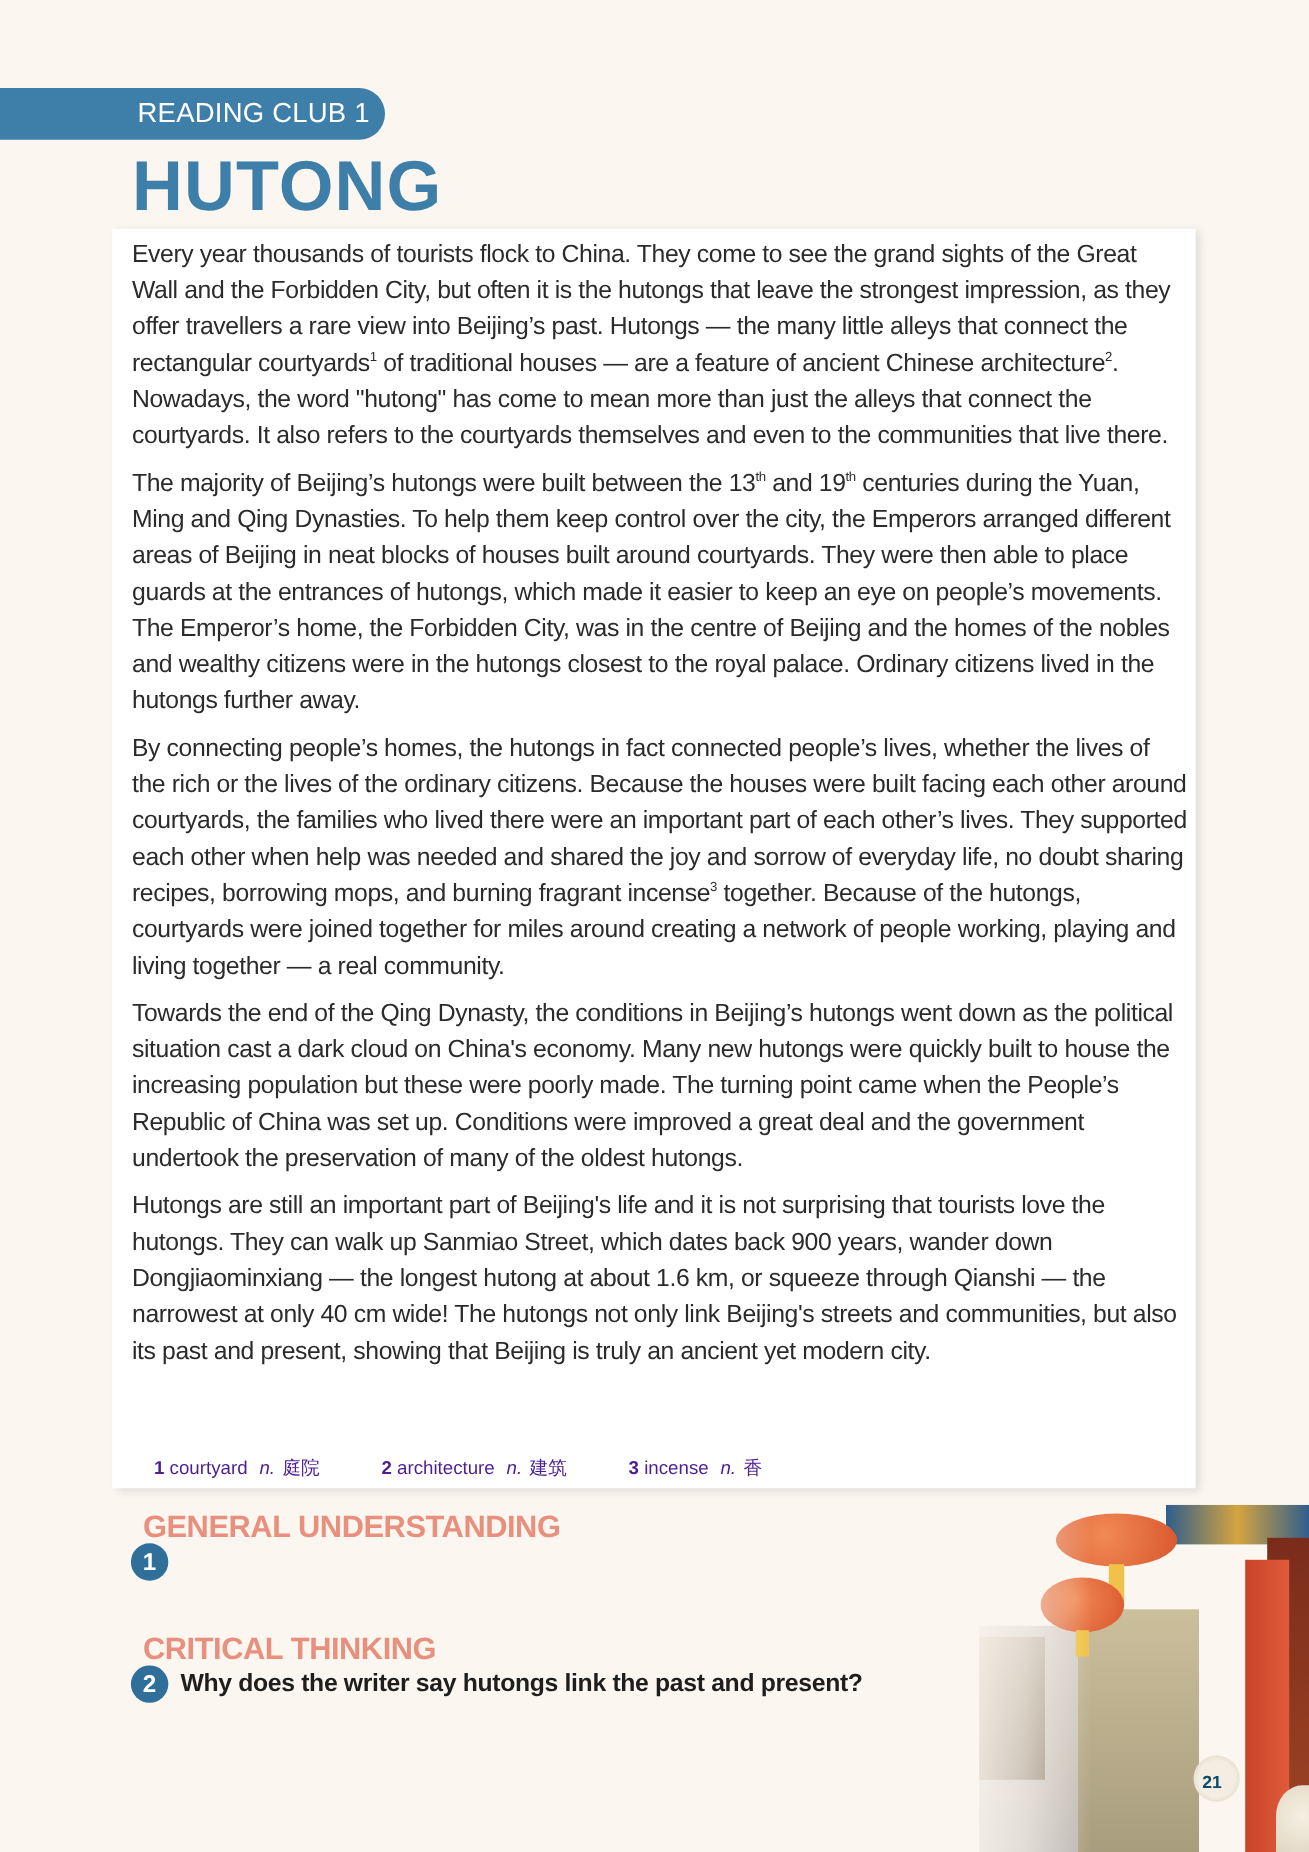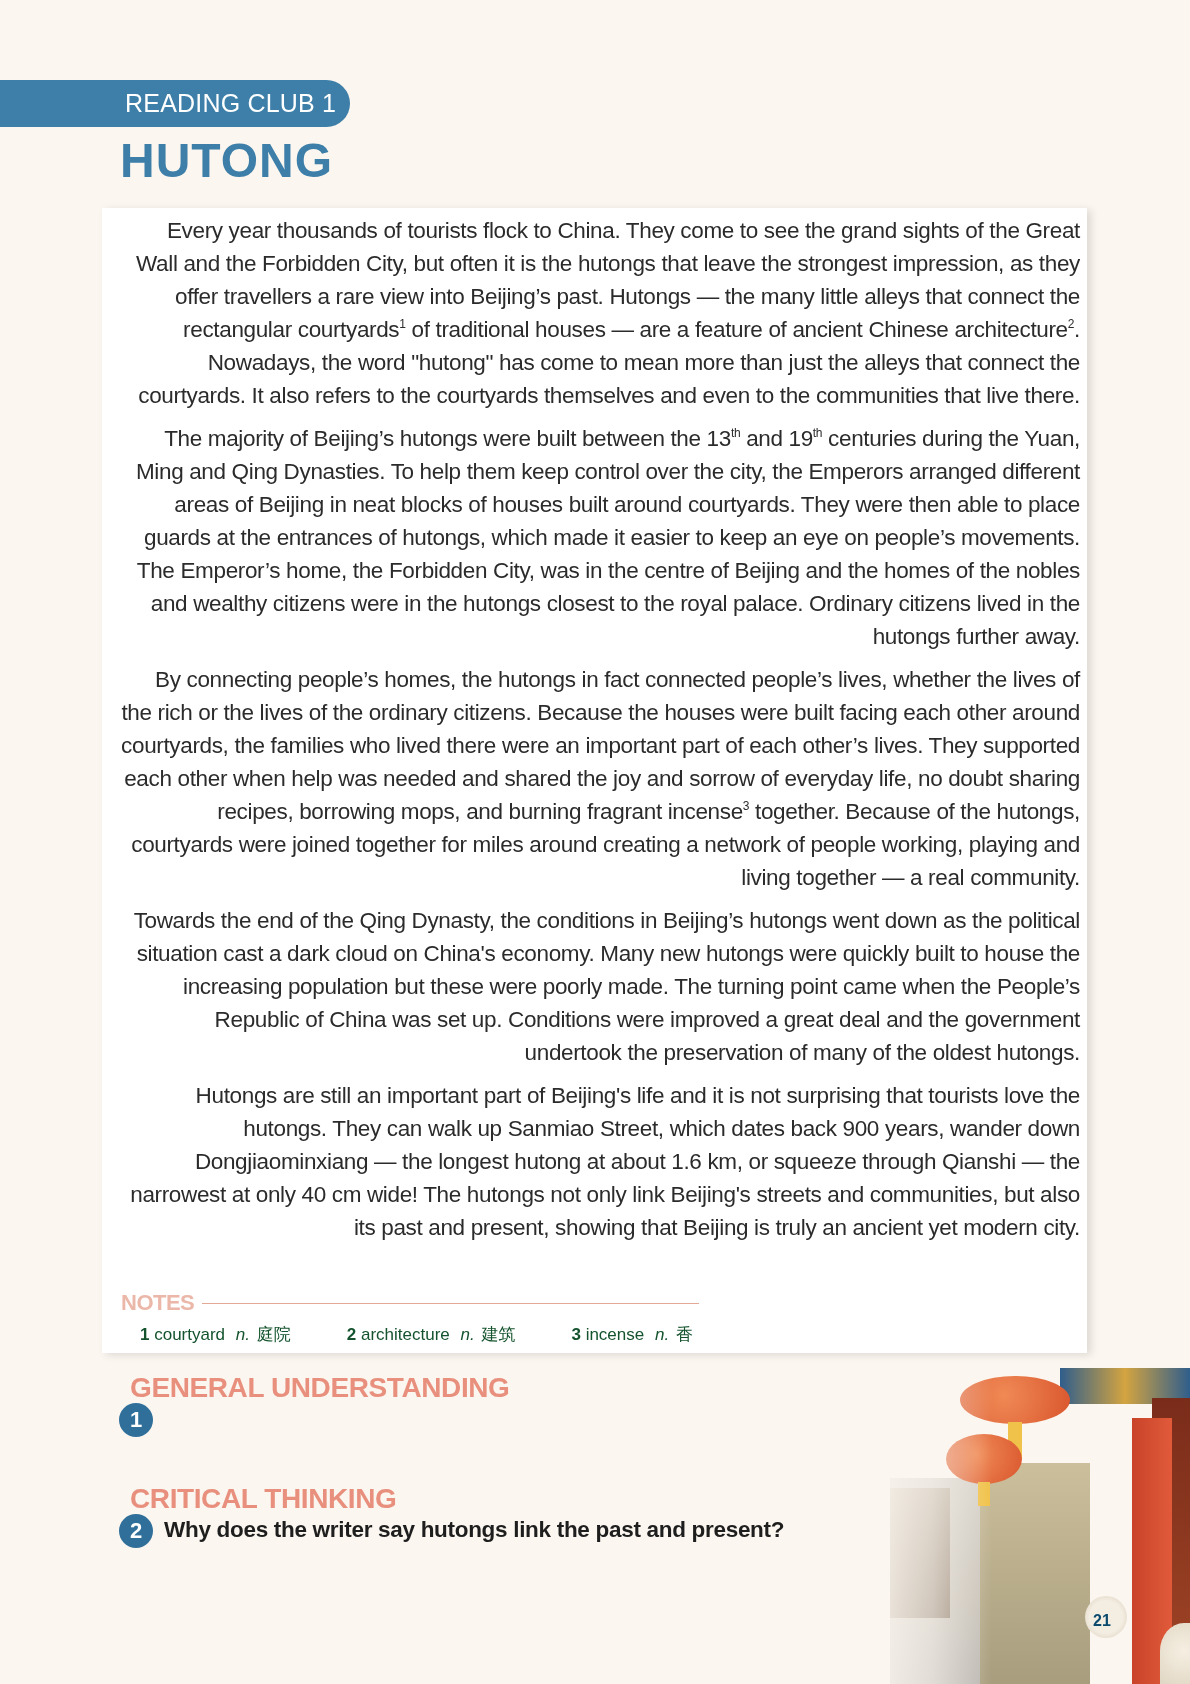--- a/index.html
+++ b/index.html
@@ -24,56 +24,56 @@
   .banner-label {
     margin-left: 125px;
     color: #ffffff;
     font-size: 25px;
     letter-spacing: 0.2px;
     font-family: "Liberation Sans Narrow", "Liberation Sans", sans-serif;
   }
 
   .title {
     position: absolute; left: 120px; top: 137px;
-    font-size: 48px; font-weight: bold;
+    font-size: 64px; font-weight: bold;
     color: #3d7fa8;
     letter-spacing: 1px;
     line-height: 1;
   }
 
   
   .card {
     position: absolute; left: 102px; top: 208px;
     width: 985px; height: 1145px;
     background: #ffffff;
     box-shadow: 4px 2px 8px rgba(0,0,0,0.12);
   }
   .article {
     position: absolute; left: 120px; top: 214px;
     width: 960px;
     font-size: 22.5px; line-height: 33px;
     color: #2b2b2b;
     letter-spacing: -0.35px;
   }
-  .article p { margin-bottom: 10px; text-align: right; }
+  .article p { margin-bottom: 10px; }
   .article sup { font-size: 12px; line-height: 0; vertical-align: 9px; }
 
   
   .notes-header {
     position: absolute; left: 121px; top: 1290px;
     display: flex; align-items: center; width: 578px;
   }
   .notes-label {
     color: #ebb7a9; font-weight: bold; font-size: 22px;
     letter-spacing: -0.5px;
   }
   .notes-rule { flex: 1; height: 1px; background: #e3a996; margin-left: 8px; }
   .notes-list {
     position: absolute; left: 140px; top: 1323px;
-    display: flex; font-size: 17px; color: #14532d;
+    display: flex; font-size: 17px; color: #4c1d95;
   }
   .note-item { margin-right: 56px; white-space: nowrap; }
   .note-num { font-weight: bold; }
   .note-pos { font-style: italic; margin: 0 2px 0 6px; }
 
   
   .q-heading {
     position: absolute; left: 130px;
     color: #e8907d; font-weight: bold; font-size: 28px;
     letter-spacing: -0.4px;
@@ -176,24 +176,20 @@
       <span>By connecting people’s homes, the hutongs in fact connected people’s lives, whether the lives of the rich or the lives of the ordinary citizens. Because the houses were built facing each other around courtyards, the families who lived there were an important part of each other’s lives. They supported each other when help was needed and shared the joy and sorrow of everyday life, no doubt sharing recipes, borrowing mops, and burning fragrant incense</span><sup>3</sup><span> together. Because of the hutongs, courtyards were joined together for miles around creating a network of people working, playing and living together — a real community.</span>
     </p>
     <p>
       <span>Towards the end of the Qing Dynasty, the conditions in Beijing’s hutongs went down as the political situation cast a dark cloud on China's economy. Many new hutongs were quickly built to house the increasing population but these were poorly made. The turning point came when the People’s Republic of China was set up. Conditions were improved a great deal and the government undertook the preservation of many of the oldest hutongs.</span>
     </p>
     <p>
       <span>Hutongs are still an important part of Beijing's life and it is not surprising that tourists love the hutongs. They can walk up Sanmiao Street, which dates back 900 years, wander down Dongjiaominxiang — the longest hutong at about 1.6 km, or squeeze through Qianshi — the narrowest at only 40 cm wide! The hutongs not only link Beijing's streets and communities, but also its past and present, showing that Beijing is truly an ancient yet modern city.</span>
     </p>
   </div>
 
-  <div class="notes-header">
-    <span class="notes-label">NOTES</span>
-    <span class="notes-rule"></span>
-  </div>
   <div class="notes-list">
     <span class="note-item">
       <span class="note-num">1</span>
       <span>courtyard</span>
       <span class="note-pos">n.</span>
       <span>庭院</span>
     </span>
     <span class="note-item">
       <span class="note-num">2</span>
       <span>architecture</span>

